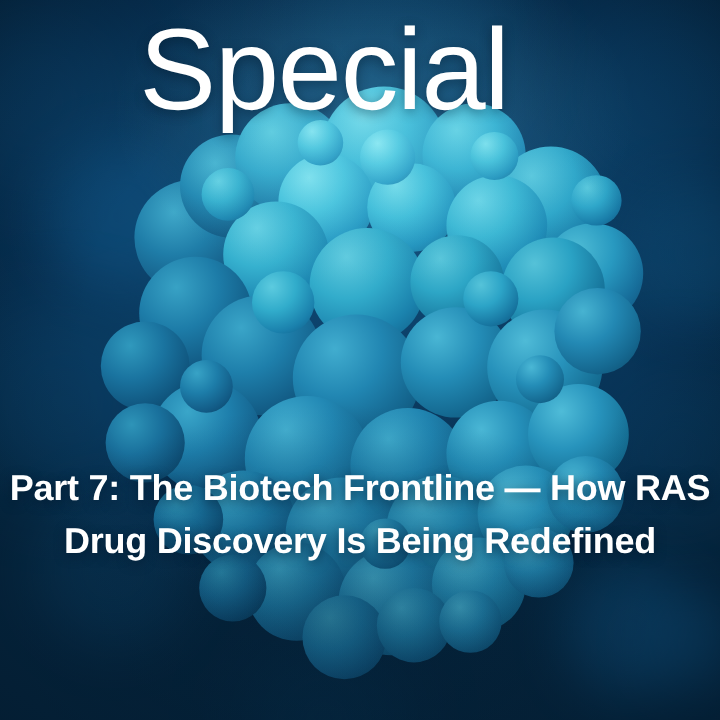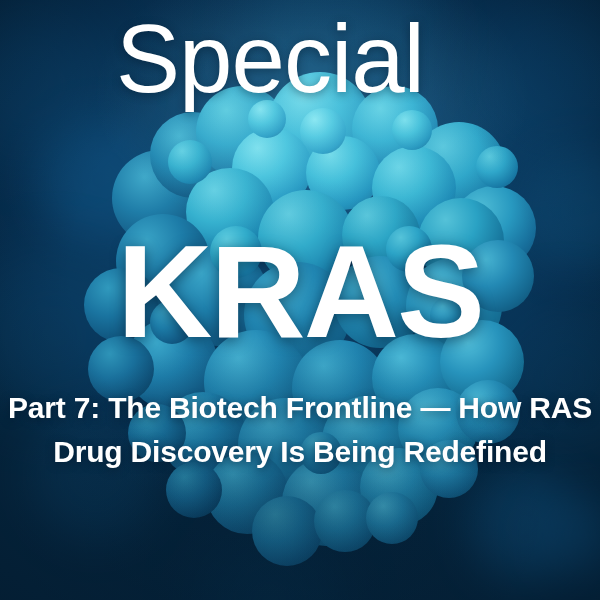--- a/index.html
+++ b/index.html
@@ -189,17 +189,16 @@
   </div>
 
   <div style="position:absolute; inset:0; z-index:30; pointer-events:none;
               background: radial-gradient(ellipse 52% 34% at 52% 16%, rgba(150,240,255,0.16) 0%, rgba(150,240,255,0) 70%),
                           radial-gradient(ellipse 60% 40% at 46% 86%, rgba(2,22,40,0.30) 0%, rgba(2,22,40,0) 75%);"></div>
 
   <div class="bg-vignette" style="z-index:35;"></div>
 
   <div class="text-layer">
     <div class="kicker">Special</div>
-    <div class="headline">KRAS</div>
     <div class="subtitle">Part 7: The Biotech Frontline — How RAS Drug Discovery Is Being Redefined</div>
   </div>
 
 </div>
 
 </body></html>

